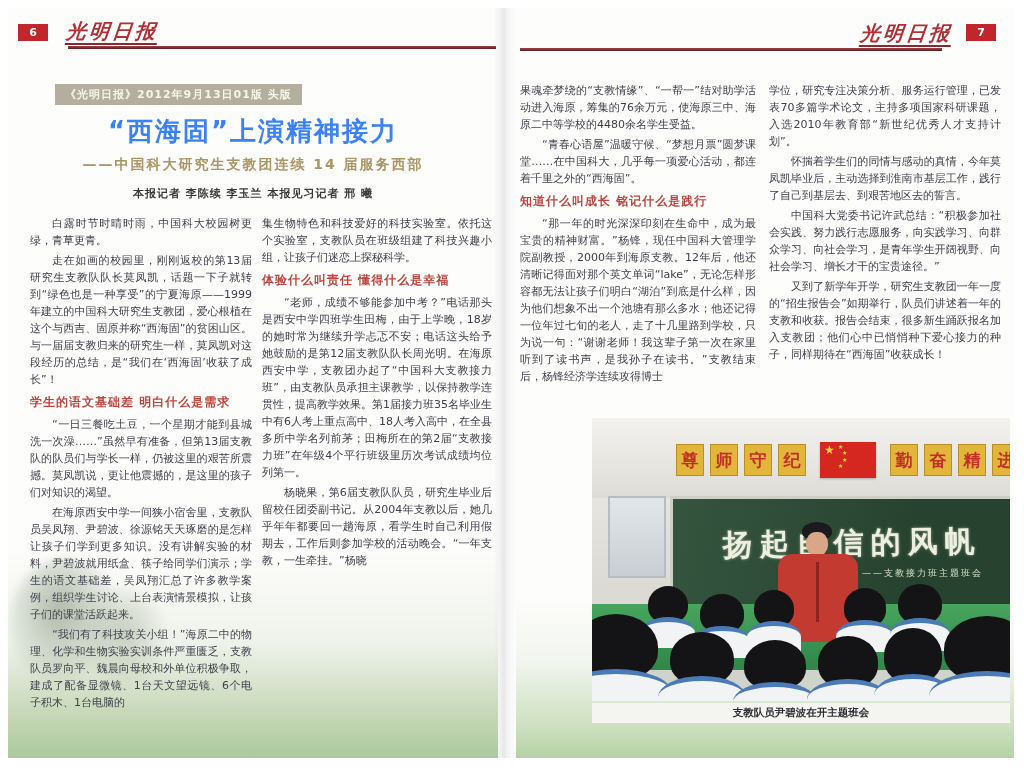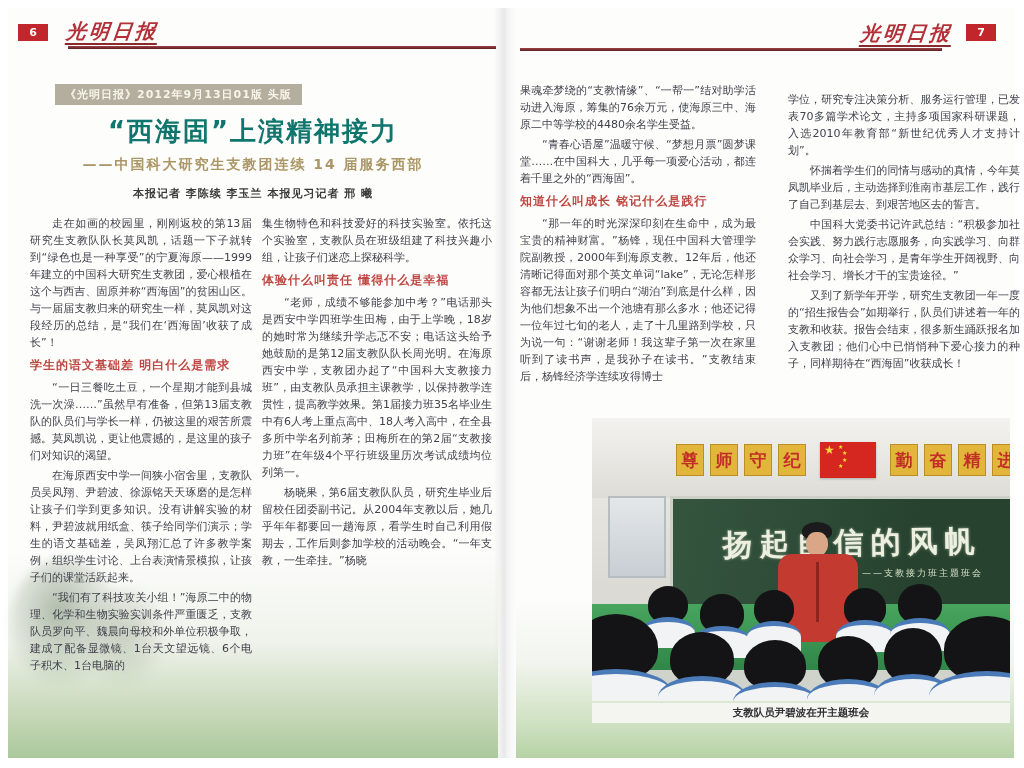--- a/index.html
+++ b/index.html
@@ -15,21 +15,21 @@
            font-weight:bold;text-align:center;line-height:17px;}
   .logo{position:absolute;font-family:"DejaVu Serif",serif;font-style:italic;font-weight:bold;
         font-size:20px;color:#b43038;letter-spacing:3px;transform:skewX(-6deg);
         border-bottom:2px solid #8a2a2e;padding-bottom:1px;line-height:22px;}
   .rule{position:absolute;height:3px;background:linear-gradient(#9c4246,#5e2023);}
   .footline{position:absolute;height:3px;background:#1d1d1f;}
   
   .badge{position:absolute;background:#b3ae9e;color:#f7f4e8;font-size:11px;letter-spacing:1px;
          padding:3px 10px;white-space:nowrap;}
   .headline{position:absolute;width:100%;text-align:center;font-weight:bold;font-size:26px;
-            color:#0f766e;letter-spacing:2px;font-family:"DejaVu Sans",sans-serif;}
+            color:#3b82f6;letter-spacing:2px;font-family:"DejaVu Sans",sans-serif;}
   .subhead-line{position:absolute;width:100%;text-align:center;font-size:14px;color:#ab9665;
                 font-weight:bold;letter-spacing:2px;}
   .byline{position:absolute;width:100%;text-align:center;font-size:11px;color:#3a3a3a;
           font-weight:bold;letter-spacing:1px;}
   
   .col{position:absolute;font-size:11px;line-height:17px;text-align:justify;color:#40414c;z-index:2;}
   .col p{margin:0 0 3px;text-indent:2em;}
   .col p.cont{text-indent:0;}
   .col .red-sub{color:#bf4742;font-weight:bold;font-size:12px;text-indent:0;margin:6px 0 5px;
                 letter-spacing:1px;}
@@ -90,20 +90,21 @@
     <div class="logo" style="left:58px;top:12px;">光明日报</div>
     <div class="rule" style="left:60px;top:38px;width:428px;"></div>
 
     <div class="badge" style="left:47px;top:76px;font-weight:bold;">《光明日报》2012年9月13日01版 头版</div>
 
     <div class="headline" style="top:106px;">“西海固”上演精神接力</div>
     <div class="subhead-line" style="top:148px;">——中国科大研究生支教团连续 14 届服务西部</div>
     <div class="byline" style="top:178px;">本报记者 李陈续 李玉兰 本报见习记者 邢 曦</div>
 
     <div class="col" style="left:22px;top:207px;width:222px;">
+      <p>白露时节时晴时雨，中国科大校园树更绿，青草更青。</p>
       <p>走在如画的校园里，刚刚返校的第13届研究生支教队队长莫凤凯，话题一下子就转到“绿色也是一种享受”的宁夏海原——1999年建立的中国科大研究生支教团，爱心根植在这个与西吉、固原并称“西海固”的贫困山区。与一届届支教归来的研究生一样，莫凤凯对这段经历的总结，是“我们在‘西海固’收获了成长”！</p>
       <p class="red-sub">学生的语文基础差  明白什么是需求</p>
       <p>“一日三餐吃土豆，一个星期才能到县城洗一次澡……”虽然早有准备，但第13届支教队的队员们与学长一样，仍被这里的艰苦所震撼。莫凤凯说，更让他震撼的，是这里的孩子们对知识的渴望。</p>
       <p>在海原西安中学一间狭小宿舍里，支教队员吴凤翔、尹碧波、徐源铭天天琢磨的是怎样让孩子们学到更多知识。没有讲解实验的材料，尹碧波就用纸盒、筷子给同学们演示；学生的语文基础差，吴凤翔汇总了许多教学案例，组织学生讨论、上台表演情景模拟，让孩子们的课堂活跃起来。</p>
       <p>“我们有了科技攻关小组！”海原二中的物理、化学和生物实验实训条件严重匮乏，支教队员罗向平、魏晨向母校和外单位积极争取，建成了配备显微镜、1台天文望远镜、6个电子积木、1台电脑的</p>
     </div>
 
     <div class="col" style="left:254px;top:207px;width:230px;">
       <p class="cont">集生物特色和科技爱好的科技实验室。依托这个实验室，支教队员在班级组建了科技兴趣小组，让孩子们迷恋上探秘科学。</p>
       <p class="red-sub">体验什么叫责任  懂得什么是幸福</p>
@@ -127,21 +128,21 @@
     <div class="logo" style="left:344px;top:14px;">光明日报</div>
     <div class="pagenum" style="left:450px;top:16px;">7</div>
 
     <div class="col" style="left:4px;top:74px;width:236px;">
       <p class="cont">果魂牵梦绕的“支教情缘”、“一帮一”结对助学活动进入海原，筹集的76余万元，使海原三中、海原二中等学校的4480余名学生受益。</p>
       <p>“青春心语屋”温暖守候、“梦想月票”圆梦课堂……在中国科大，几乎每一项爱心活动，都连着千里之外的“西海固”。</p>
       <p class="red-sub">知道什么叫成长  铭记什么是践行</p>
       <p>“那一年的时光深深印刻在生命中，成为最宝贵的精神财富。”杨锋，现任中国科大管理学院副教授，2000年到海原支教。12年后，他还清晰记得面对那个英文单词“lake”，无论怎样形容都无法让孩子们明白“湖泊”到底是什么样，因为他们想象不出一个池塘有那么多水；他还记得一位年过七旬的老人，走了十几里路到学校，只为说一句：“谢谢老师！我这辈子第一次在家里听到了读书声，是我孙子在读书。”支教结束后，杨锋经济学连续攻得博士</p>
     </div>
 
-    <div class="col" style="left:272px;top:74px;width:232px;margin-top:9px;">
+    <div class="col" style="left:253px;top:74px;width:232px;">
       <p class="cont">学位，研究专注决策分析、服务运行管理，已发表70多篇学术论文，主持多项国家科研课题，入选2010年教育部“新世纪优秀人才支持计划”。</p>
       <p>怀揣着学生们的同情与感动的真情，今年莫凤凯毕业后，主动选择到淮南市基层工作，践行了自己到基层去、到艰苦地区去的誓言。</p>
       <p>中国科大党委书记许武总结：“积极参加社会实践、努力践行志愿服务，向实践学习、向群众学习、向社会学习，是青年学生开阔视野、向社会学习、增长才干的宝贵途径。”</p>
       <p>又到了新学年开学，研究生支教团一年一度的“招生报告会”如期举行，队员们讲述着一年的支教和收获。报告会结束，很多新生踊跃报名加入支教团；他们心中已悄悄种下爱心接力的种子，同样期待在“西海固”收获成长！</p>
     </div>
 
     <div class="scenery scenery-right"></div>
 
     <div class="photo">
       <div class="wall"></div>

